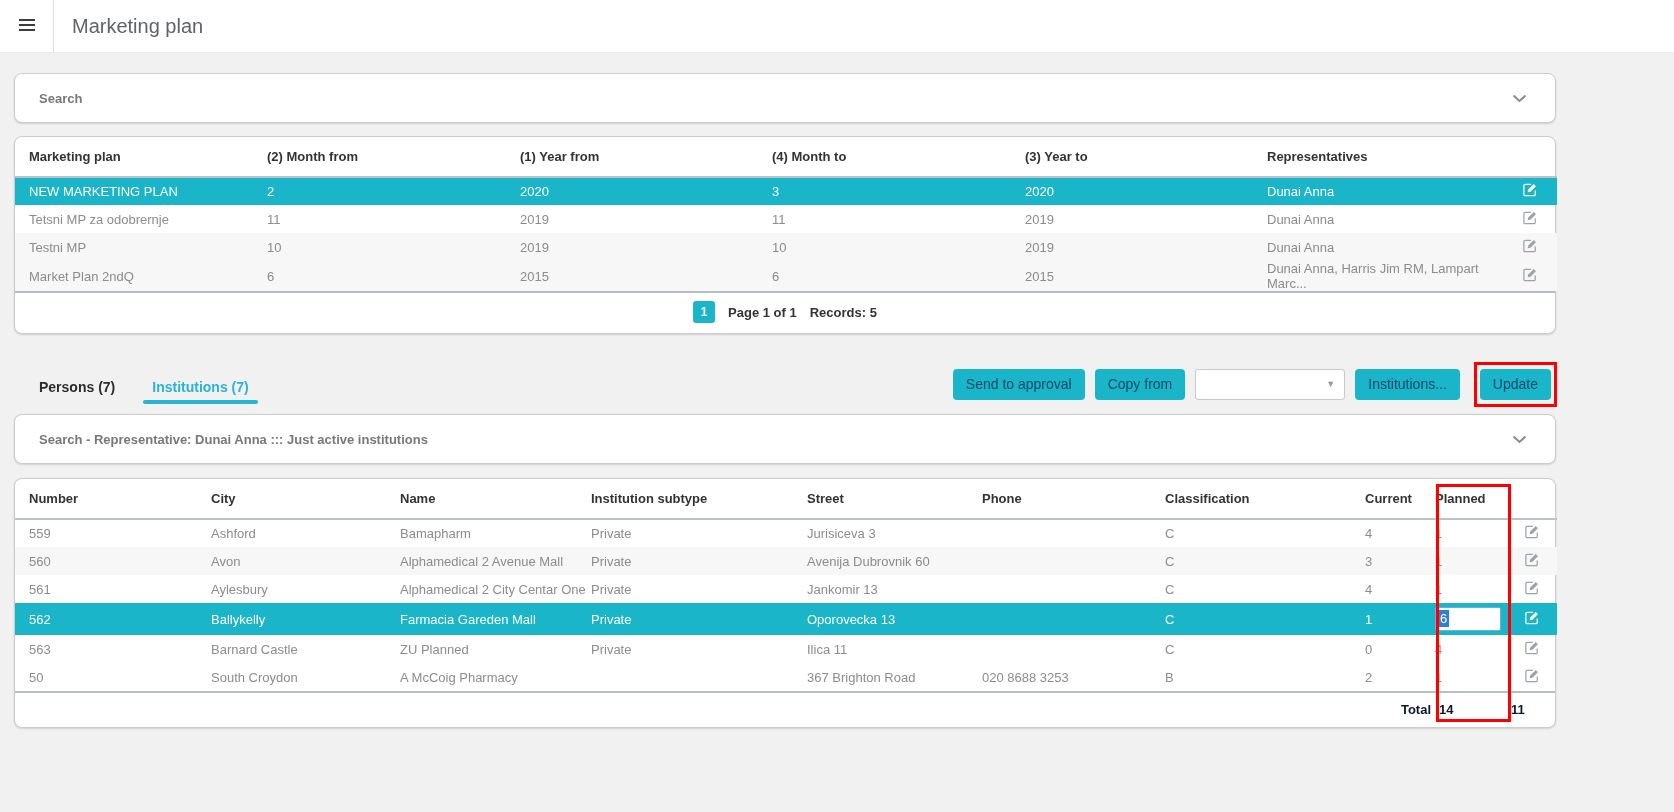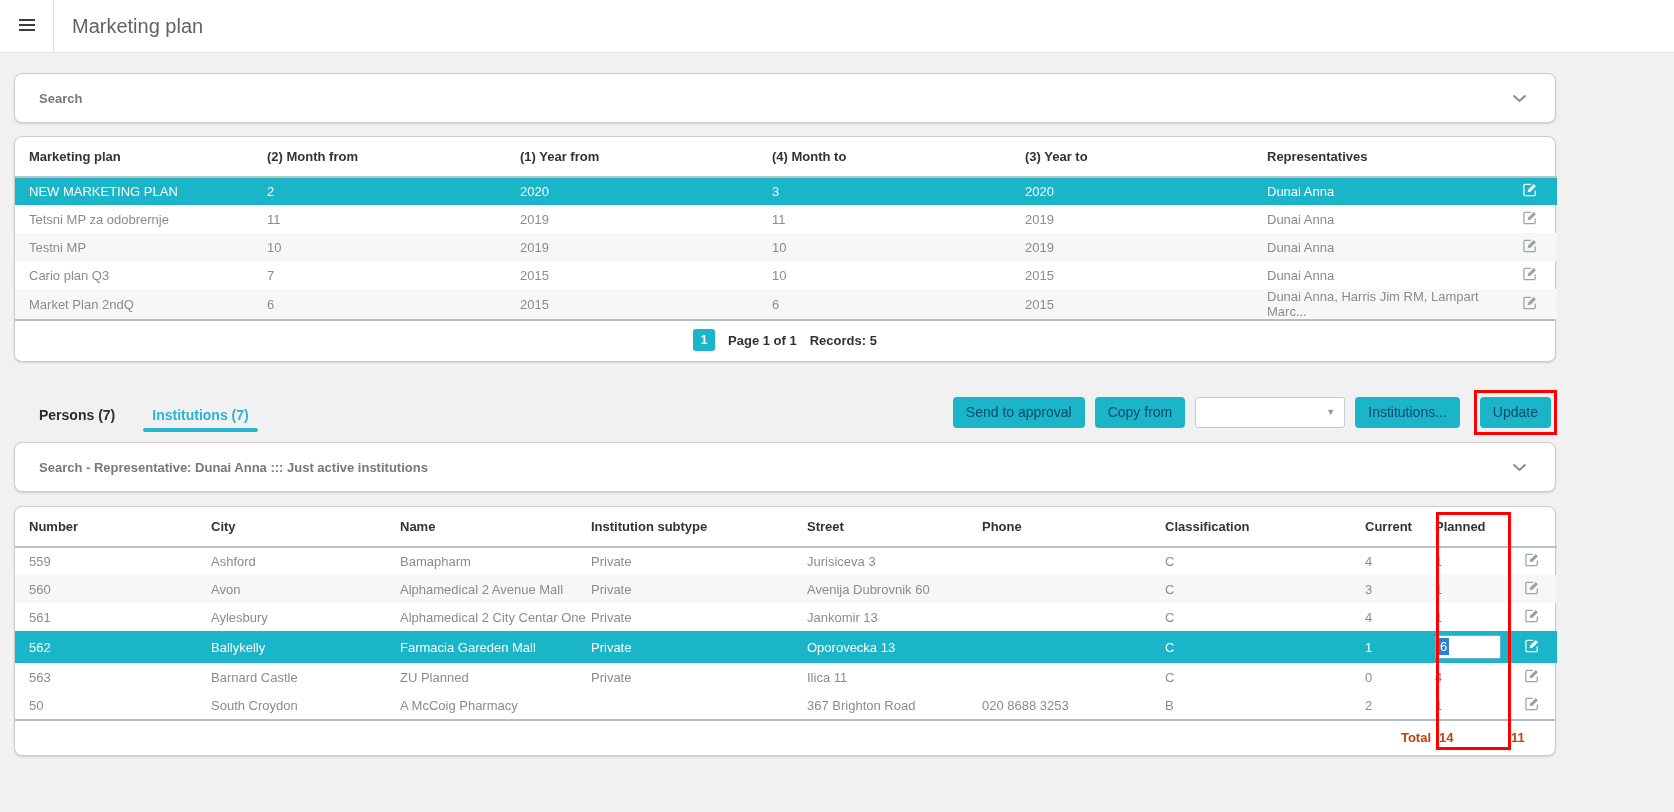--- a/index.html
+++ b/index.html
@@ -93,21 +93,21 @@
   .inst-card { margin-top: 14px; position: relative; padding-bottom: 2px; }
   .planned-annot { left: 1421px; top: 5px; width: 75px; height: 238px; }
   .planned-input {
     display: inline-block; width: 66px; height: 24px; background: #fff;
     border: 1px solid #6aaede; border-radius: 2px; line-height: 22px;
     padding-left: 2px; vertical-align: middle; cursor: text;
   }
   .planned-input .seltext { background: #2e80d2; color: #fff; padding: 1px 2px; }
   .total-sep { border-top: 2px solid #b3bfc5; }
   .total-row { position: relative; height: 32px; }
-  .total-row span { position: absolute; top: 9px; font-weight: bold; color: #c2410c; font-size: 13px; }
+  .total-row span { position: absolute; top: 9px; font-weight: bold; color: #0f172a; font-size: 13px; }
   .t-label { left: 1356px; width: 60px; text-align: right; }
   .t-cur { left: 1424px; }
   .t-pln { left: 1496px; }
 </style>
 </head>
 <body>
 
 <header class="topbar">
   <button class="menu-btn">
     <span><svg width="16" height="14" viewBox="0 0 16 14">
@@ -178,34 +178,20 @@
                 <path d="M12.3 1.2l2.5 2.5L8.5 10l-3.2.7.7-3.2z" fill="currentColor"></path>
               </svg>
             </span></td>
       </tr>
       <tr class="stripe">
         <td>Testni MP</td>
         <td>10</td>
         <td>2019</td>
         <td>10</td>
         <td>2019</td>
-        <td>Dunai Anna</td>
-        <td class="icon-cell"><span class="edit-slot">
-              <svg width="14" height="14" viewBox="0 0 16 16">
-                <path d="M14 8.5V13a1.5 1.5 0 0 1-1.5 1.5h-10A1.5 1.5 0 0 1 1 13V3a1.5 1.5 0 0 1 1.5-1.5H9" fill="none" stroke="currentColor" stroke-width="1.4"></path>
-                <path d="M12.3 1.2l2.5 2.5L8.5 10l-3.2.7.7-3.2z" fill="currentColor"></path>
-              </svg>
-            </span></td>
-      </tr>
-      <tr>
-        <td>Cario plan Q3</td>
-        <td>7</td>
-        <td>2015</td>
-        <td>10</td>
-        <td>2015</td>
         <td>Dunai Anna</td>
         <td class="icon-cell"><span class="edit-slot">
               <svg width="14" height="14" viewBox="0 0 16 16">
                 <path d="M14 8.5V13a1.5 1.5 0 0 1-1.5 1.5h-10A1.5 1.5 0 0 1 1 13V3a1.5 1.5 0 0 1 1.5-1.5H9" fill="none" stroke="currentColor" stroke-width="1.4"></path>
                 <path d="M12.3 1.2l2.5 2.5L8.5 10l-3.2.7.7-3.2z" fill="currentColor"></path>
               </svg>
             </span></td>
       </tr>
       <tr class="stripe">
         <td>Market Plan 2ndQ</td>

